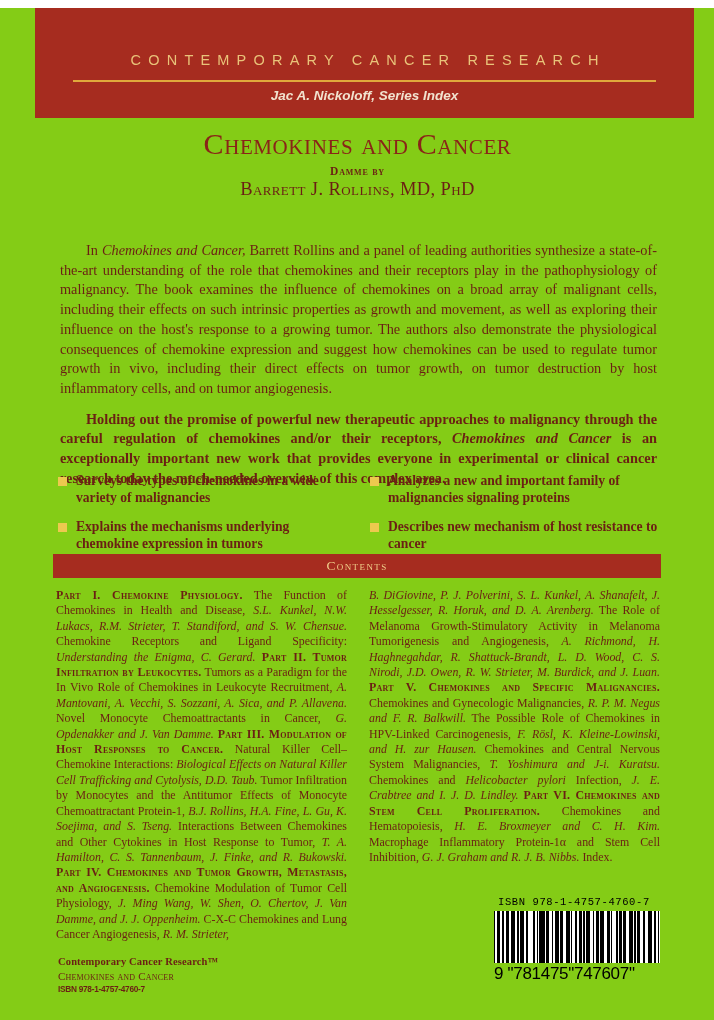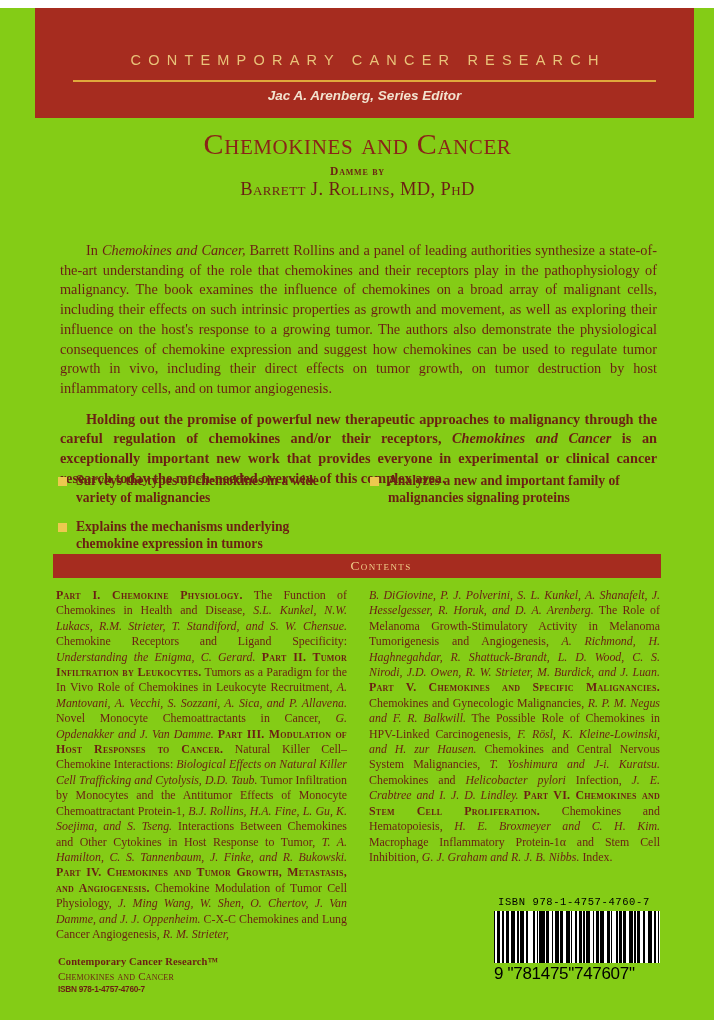--- a/index.html
+++ b/index.html
@@ -170,21 +170,20 @@
   }
   .contents-bar-label {
     width: 100%;
     text-align: center;
     line-height: 24px;
     color: #f0cf8a;
     font-size: 13.5px;
     font-variant: small-caps;
     letter-spacing: 1.4px;
     font-weight: 400;
-    padding-left: 24px;
   }
 
   
   .contents {
     position: absolute;
     left: 56px;
     top: 580px;
     width: 604px;
     display: flex;
     gap: 22px;
@@ -268,21 +267,21 @@
   }
 </style>
 </head>
 <body>
 
 <div class="page">
 
   <div class="series-banner">
     <div class="series-title">CONTEMPORARY CANCER RESEARCH</div>
     <div class="series-rule"></div>
-    <div class="series-editor">Jac A. Arenberg, Series Editor</div>
+    <div class="series-editor">Jac A. Nickoloff, Series Index</div>
   </div>
 
   <div class="title-block">
     <div class="book-title">Chemokines and Cancer</div>
     <div class="edited-by">Damme by</div>
     <div class="editor-name">Barrett J. Rollins, MD, PhD</div>
     <div class="editor-aff">
     </div>
   </div>
 
@@ -300,20 +299,24 @@
       <div class="feature-item">
         <span class="bullet-square"></span>
         <span class="feature-text">Explains the mechanisms underlying chemokine expression in tumors</span>
       </div>
     </div>
     <div class="feature-col">
       <div class="feature-item">
         <span class="bullet-square"></span>
         <span class="feature-text">Analyzes a new and important family of malignancies signaling proteins</span>
       </div>
+      <div class="feature-item">
+        <span class="bullet-square"></span>
+        <span class="feature-text">Describes new mechanism of host resistance to cancer</span>
+      </div>
     </div>
   </div>
 
   <div class="contents-bar">
     <div class="contents-bar-label">Contents</div>
   </div>
 
   <div class="contents">
     <div class="contents-col"><span class="sc">Part I. Chemokine Physiology.</span> The Function of Chemokines in Health and Disease, <i>S.L. Kunkel, N.W. Lukacs, R.M. Strieter, T. Standiford, and S. W. Chensue.</i> Chemokine Receptors and Ligand Specificity: <i>Understanding the Enigma, C. Gerard.</i> <span class="sc">Part II. Tumor Infiltration by Leukocytes.</span> Tumors as a Paradigm for the In Vivo Role of Chemokines in Leukocyte Recruitment, <i>A. Mantovani, A. Vecchi, S. Sozzani, A. Sica, and P. Allavena.</i> Novel Monocyte Chemoattractants in Cancer, <i>G. Opdenakker and J. Van Damme.</i> <span class="sc">Part III. Modulation of Host Responses to Cancer.</span> Natural Killer Cell–Chemokine Interactions: <i>Biological Effects on Natural Killer Cell Trafficking and Cytolysis, D.D. Taub.</i> Tumor Infiltration by Monocytes and the Antitumor Effects of Monocyte Chemoattractant Protein-1, <i>B.J. Rollins, H.A. Fine, L. Gu, K. Soejima, and S. Tseng.</i> Interactions Between Chemokines and Other Cytokines in Host Response to Tumor, <i>T. A. Hamilton, C. S. Tannenbaum, J. Finke, and R. Bukowski.</i> <span class="sc">Part IV. Chemokines and Tumor Growth, Metastasis, and Angiogenesis.</span> Chemokine Modulation of Tumor Cell Physiology, <i>J. Ming Wang, W. Shen, O. Chertov, J. Van Damme, and J. J. Oppenheim.</i> C-X-C Chemokines and Lung Cancer Angiogenesis, <i>R. M. Strieter,</i></div>
     <div class="contents-col"><i>B. DiGiovine, P. J. Polverini, S. L. Kunkel, A. Shanafelt, J. Hesselgesser, R. Horuk, and D. A. Arenberg.</i> The Role of Melanoma Growth-Stimulatory Activity in Melanoma Tumorigenesis and Angiogenesis, <i>A. Richmond, H. Haghnegahdar, R. Shattuck-Brandt, L. D. Wood, C. S. Nirodi, J.D. Owen, R. W. Strieter, M. Burdick, and J. Luan.</i> <span class="sc">Part V. Chemokines and Specific Malignancies.</span> Chemokines and Gynecologic Malignancies, <i>R. P. M. Negus and F. R. Balkwill.</i> The Possible Role of Chemokines in HPV-Linked Carcinogenesis, <i>F. Rösl, K. Kleine-Lowinski, and H. zur Hausen.</i> Chemokines and Central Nervous System Malignancies, <i>T. Yoshimura and J-i. Kuratsu.</i> Chemokines and <i>Helicobacter pylori</i> Infection, <i>J. E. Crabtree and I. J. D. Lindley.</i> <span class="sc">Part VI. Chemokines and Stem Cell Proliferation.</span> Chemokines and Hematopoiesis, <i>H. E. Broxmeyer and C. H. Kim.</i> Macrophage Inflammatory Protein-1α and Stem Cell Inhibition, <i>G. J. Graham and R. J. B. Nibbs.</i> Index.</div>

